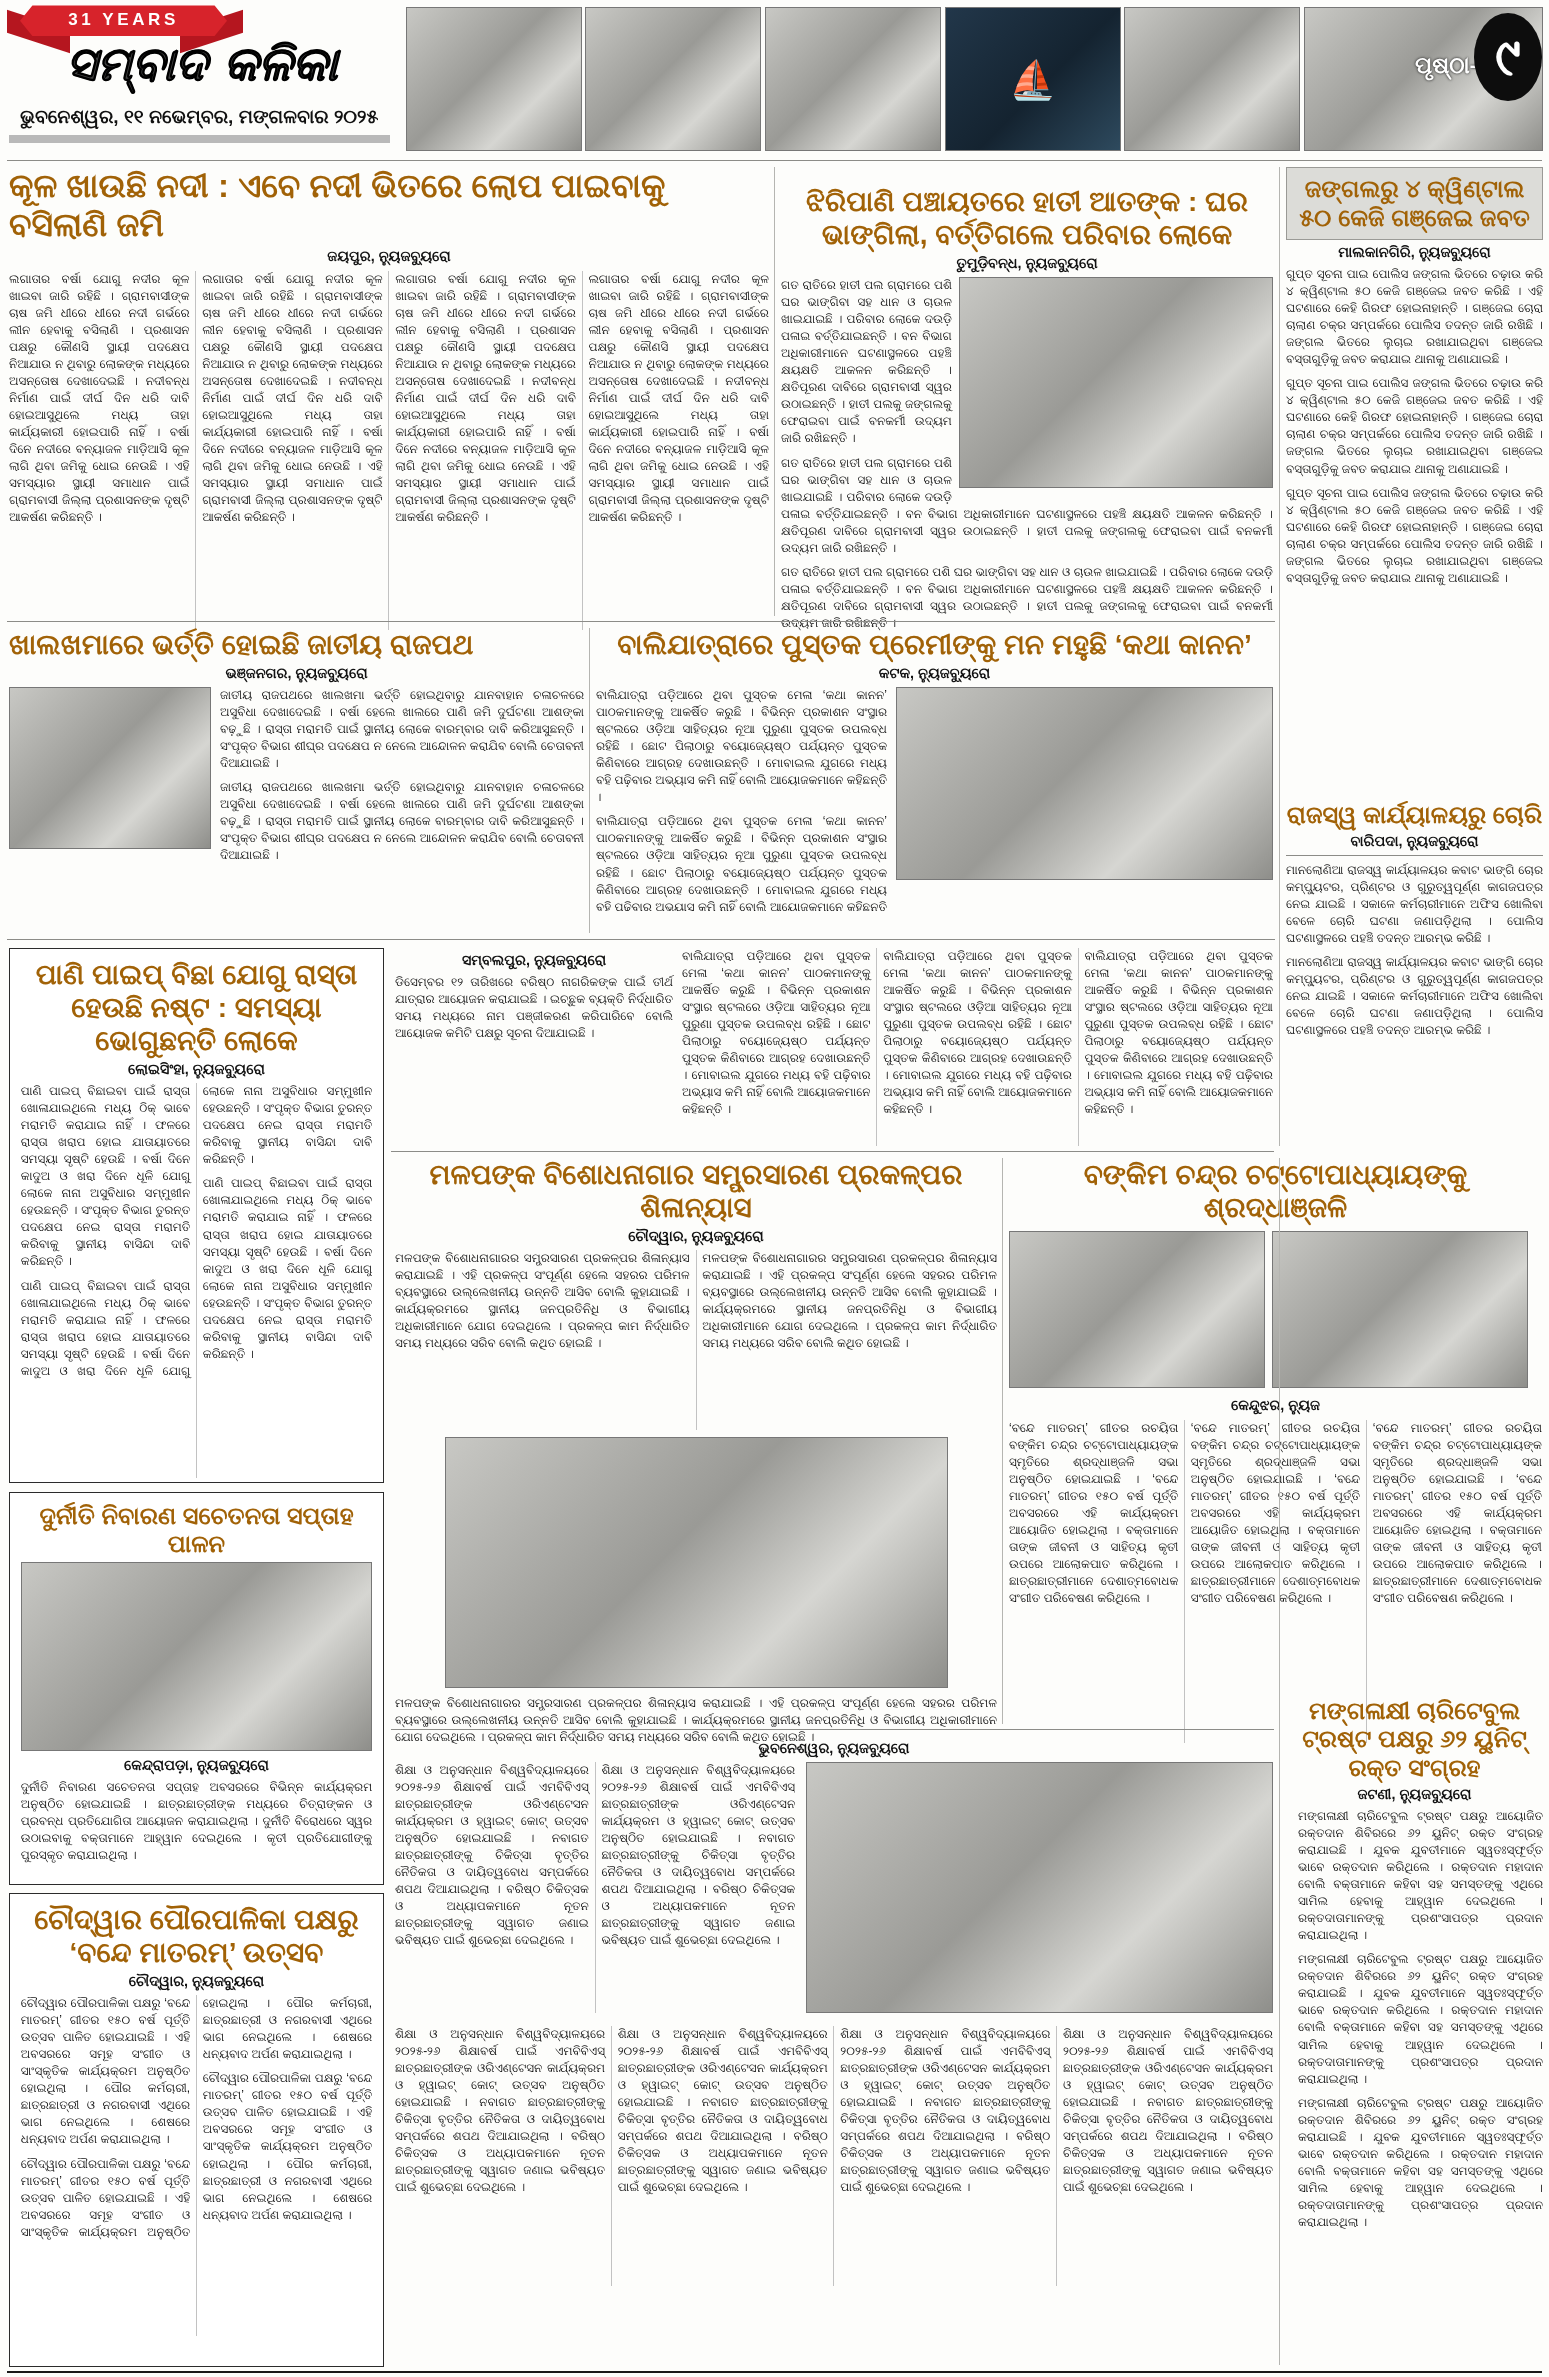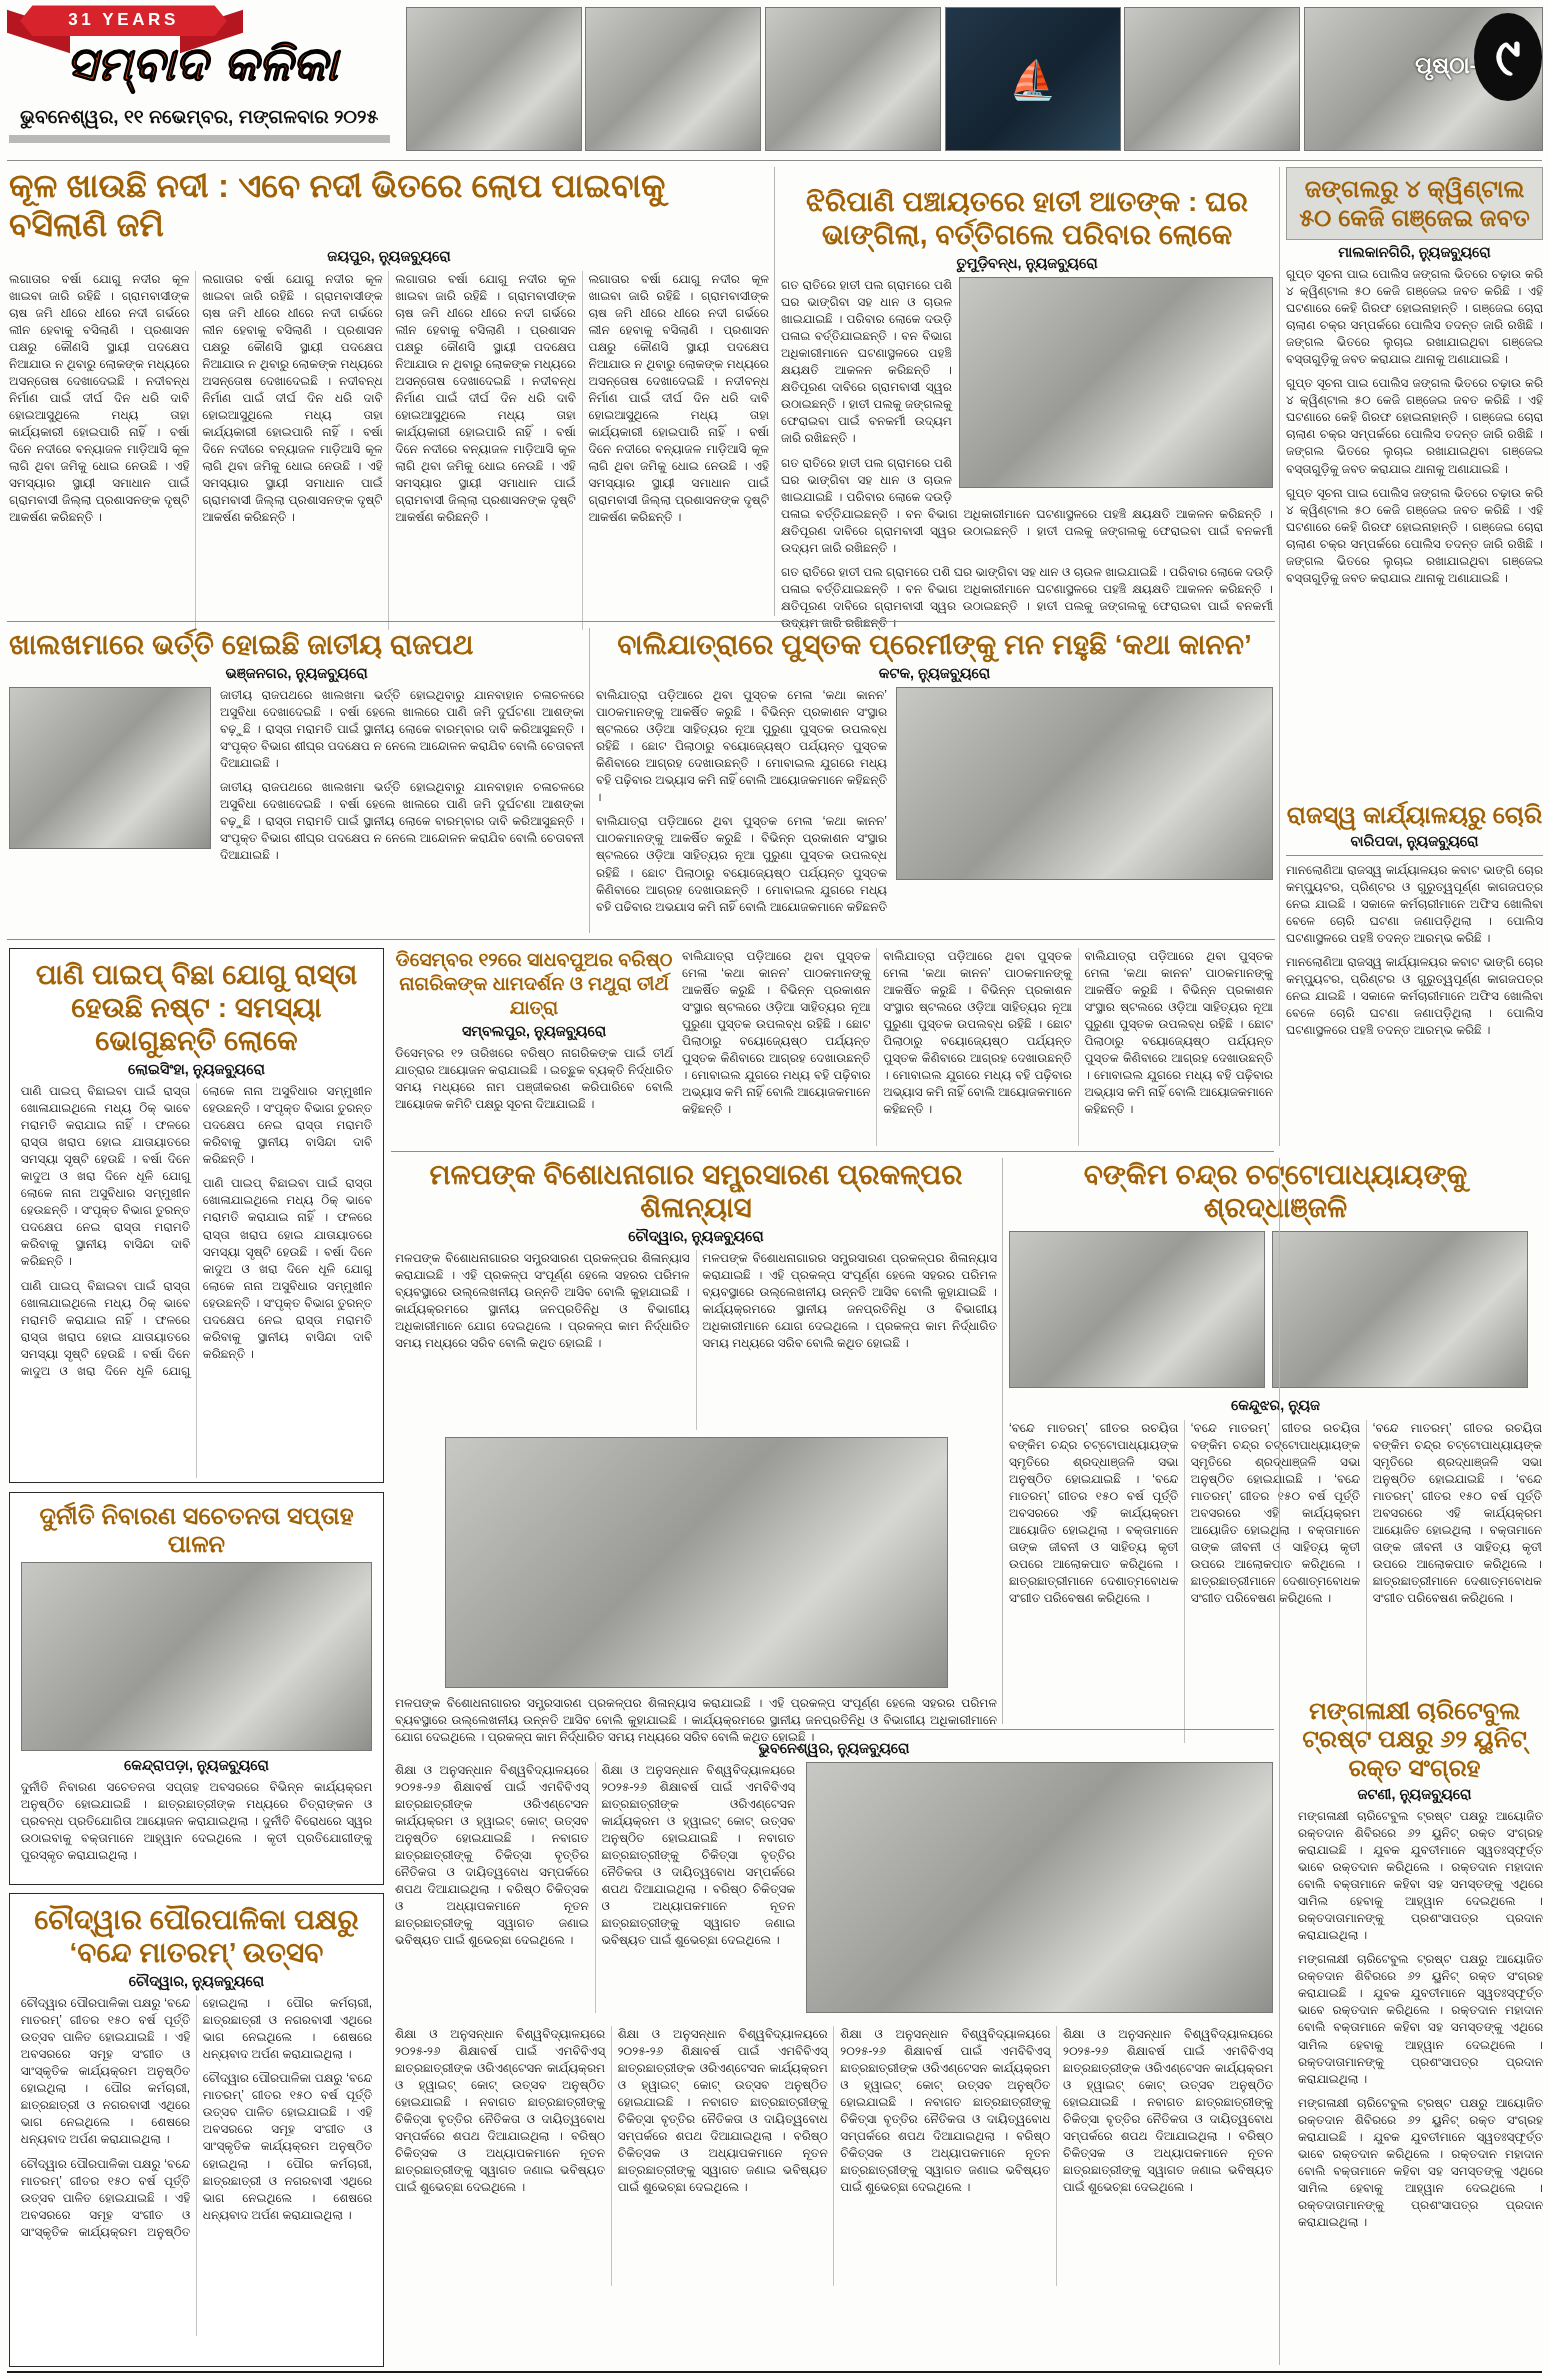--- a/index.html
+++ b/index.html
@@ -6,21 +6,21 @@
   #page{position:relative;width:1550px;height:2377px;background:#fdfdfb;
         font-family:"Liberation Sans","DejaVu Sans",sans-serif;color:#111;overflow:hidden;}
   
   .ribbon{position:absolute;left:20px;top:5.4px;width:207px;height:30.5px;background:#d7232b;
           color:#fff;font-weight:bold;font-size:17px;letter-spacing:3.6px;text-align:center;
           line-height:30.5px;clip-path:polygon(0 50%,6% 0,94% 0,100% 50%,94% 100%,6% 100%);}
   .ribbon-tail{position:absolute;top:20px;width:63px;height:23px;background:#b5161f;}
   .rt-l{left:7.2px;transform:skewY(18deg);} .rt-r{left:180px;transform:skewY(-18deg);}
   .masthead-title{position:absolute;left:54px;top:40px;width:296px;text-align:center;
           font-family:"DejaVu Serif","Liberation Serif",serif;font-size:47px;font-weight:bold;
-          font-style:italic;color:#c2410c;-webkit-text-stroke:0.9px #000;line-height:1.0;}
+          font-style:italic;color:#404040;-webkit-text-stroke:0.9px #000;line-height:1.0;}
   .dateline{position:absolute;left:7.2px;top:106px;width:384px;font-size:19px;font-weight:bold;text-align:center;}
   .date-bar{position:absolute;left:9px;top:135px;width:381px;height:8px;background:#b9b9b9;}
   .photo{background:linear-gradient(135deg,#c8c8c4 0%,#9a9a96 45%,#d6d6d2 70%,#8e8e8a 100%);
          border:0.9px solid #777;box-sizing:border-box;}
   .photo.dark{background:linear-gradient(135deg,#22374a 0%,#142330 55%,#2e4a5e 100%);}
   .strip-ph{position:absolute;top:7.2px;height:144px;}
   .page-badge-label{position:absolute;left:1415px;top:52px;color:#fff;font-size:23px;font-weight:bold;
          text-shadow:0 0 2.7px #000;}
   .page-badge{position:absolute;left:1474px;top:12.6px;width:68px;height:88px;border-radius:50%;
          background:#0d0d0d;color:#fff;font-size:52px;font-weight:bold;text-align:center;line-height:88px;}
@@ -144,21 +144,20 @@
     <h2 class="hl hl-lg">ପାଣି ପାଇପ୍ ବିଛା ଯୋଗୁ ରାସ୍ତା ହେଉଛି ନଷ୍ଟ : ସମସ୍ୟା ଭୋଗୁଛନ୍ତି ଲୋକେ</h2>
     <div class="byline">ଲୋଇସିଂହା, ନ୍ୟୁଜବ୍ୟୁରୋ</div>
     <div class="cols-2" style="height:395px;overflow:hidden;">
       <p class="body-text">ପାଣି ପାଇପ୍ ବିଛାଇବା ପାଇଁ ରାସ୍ତା ଖୋଳାଯାଇଥିଲେ ମଧ୍ୟ ଠିକ୍ ଭାବେ ମରାମତି କରାଯାଇ ନାହିଁ । ଫଳରେ ରାସ୍ତା ଖରାପ ହୋଇ ଯାତାୟାତରେ ସମସ୍ୟା ସୃଷ୍ଟି ହେଉଛି । ବର୍ଷା ଦିନେ କାଦୁଅ ଓ ଖରା ଦିନେ ଧୂଳି ଯୋଗୁ ଲୋକେ ନାନା ଅସୁବିଧାର ସମ୍ମୁଖୀନ ହେଉଛନ୍ତି । ସଂପୃକ୍ତ ବିଭାଗ ତୁରନ୍ତ ପଦକ୍ଷେପ ନେଇ ରାସ୍ତା ମରାମତି କରିବାକୁ ସ୍ଥାନୀୟ ବାସିନ୍ଦା ଦାବି କରିଛନ୍ତି ।</p>
       <p class="body-text">ପାଣି ପାଇପ୍ ବିଛାଇବା ପାଇଁ ରାସ୍ତା ଖୋଳାଯାଇଥିଲେ ମଧ୍ୟ ଠିକ୍ ଭାବେ ମରାମତି କରାଯାଇ ନାହିଁ । ଫଳରେ ରାସ୍ତା ଖରାପ ହୋଇ ଯାତାୟାତରେ ସମସ୍ୟା ସୃଷ୍ଟି ହେଉଛି । ବର୍ଷା ଦିନେ କାଦୁଅ ଓ ଖରା ଦିନେ ଧୂଳି ଯୋଗୁ ଲୋକେ ନାନା ଅସୁବିଧାର ସମ୍ମୁଖୀନ ହେଉଛନ୍ତି । ସଂପୃକ୍ତ ବିଭାଗ ତୁରନ୍ତ ପଦକ୍ଷେପ ନେଇ ରାସ୍ତା ମରାମତି କରିବାକୁ ସ୍ଥାନୀୟ ବାସିନ୍ଦା ଦାବି କରିଛନ୍ତି ।</p>
       <p class="body-text">ପାଣି ପାଇପ୍ ବିଛାଇବା ପାଇଁ ରାସ୍ତା ଖୋଳାଯାଇଥିଲେ ମଧ୍ୟ ଠିକ୍ ଭାବେ ମରାମତି କରାଯାଇ ନାହିଁ । ଫଳରେ ରାସ୍ତା ଖରାପ ହୋଇ ଯାତାୟାତରେ ସମସ୍ୟା ସୃଷ୍ଟି ହେଉଛି । ବର୍ଷା ଦିନେ କାଦୁଅ ଓ ଖରା ଦିନେ ଧୂଳି ଯୋଗୁ ଲୋକେ ନାନା ଅସୁବିଧାର ସମ୍ମୁଖୀନ ହେଉଛନ୍ତି । ସଂପୃକ୍ତ ବିଭାଗ ତୁରନ୍ତ ପଦକ୍ଷେପ ନେଇ ରାସ୍ତା ମରାମତି କରିବାକୁ ସ୍ଥାନୀୟ ବାସିନ୍ଦା ଦାବି କରିଛନ୍ତି ।</p>
     </div>
   </div>
 
   <div class="article" style="left:395px;top:948px;width:278px;height:198px;">
-    <h3 class="hl hl-sm">ଡିସେମ୍ବର ୧୨ରେ ସାଧବପୁଅର ବରିଷ୍ଠ ନାଗରିକଙ୍କ ଧାମଦର୍ଶନ ଓ ମଥୁରା ତୀର୍ଥ ଯାତ୍ରା</h3>
     <div class="byline">ସମ୍ବଲପୁର, ନ୍ୟୁଜବ୍ୟୁରୋ</div>
     <p class="body-text">ଡିସେମ୍ବର ୧୨ ତାରିଖରେ ବରିଷ୍ଠ ନାଗରିକଙ୍କ ପାଇଁ ତୀର୍ଥ ଯାତ୍ରାର ଆୟୋଜନ କରାଯାଇଛି । ଇଚ୍ଛୁକ ବ୍ୟକ୍ତି ନିର୍ଦ୍ଧାରିତ ସମୟ ମଧ୍ୟରେ ନାମ ପଞ୍ଜୀକରଣ କରିପାରିବେ ବୋଲି ଆୟୋଜକ କମିଟି ପକ୍ଷରୁ ସୂଚନା ଦିଆଯାଇଛି ।</p>
   </div>
 
   <div class="article cols-3" style="left:682px;top:948px;width:591px;height:198px;overflow:hidden;">
     <p class="body-text">ବାଲିଯାତ୍ରା ପଡ଼ିଆରେ ଥିବା ପୁସ୍ତକ ମେଳା ‘କଥା କାନନ’ ପାଠକମାନଙ୍କୁ ଆକର୍ଷିତ କରୁଛି । ବିଭିନ୍ନ ପ୍ରକାଶନ ସଂସ୍ଥାର ଷ୍ଟଲରେ ଓଡ଼ିଆ ସାହିତ୍ୟର ନୂଆ ପୁରୁଣା ପୁସ୍ତକ ଉପଲବ୍ଧ ରହିଛି । ଛୋଟ ପିଲାଠାରୁ ବୟୋଜ୍ୟେଷ୍ଠ ପର୍ଯ୍ୟନ୍ତ ପୁସ୍ତକ କିଣିବାରେ ଆଗ୍ରହ ଦେଖାଉଛନ୍ତି । ମୋବାଇଲ ଯୁଗରେ ମଧ୍ୟ ବହି ପଢ଼ିବାର ଅଭ୍ୟାସ କମି ନାହିଁ ବୋଲି ଆୟୋଜକମାନେ କହିଛନ୍ତି ।</p>
     <p class="body-text">ବାଲିଯାତ୍ରା ପଡ଼ିଆରେ ଥିବା ପୁସ୍ତକ ମେଳା ‘କଥା କାନନ’ ପାଠକମାନଙ୍କୁ ଆକର୍ଷିତ କରୁଛି । ବିଭିନ୍ନ ପ୍ରକାଶନ ସଂସ୍ଥାର ଷ୍ଟଲରେ ଓଡ଼ିଆ ସାହିତ୍ୟର ନୂଆ ପୁରୁଣା ପୁସ୍ତକ ଉପଲବ୍ଧ ରହିଛି । ଛୋଟ ପିଲାଠାରୁ ବୟୋଜ୍ୟେଷ୍ଠ ପର୍ଯ୍ୟନ୍ତ ପୁସ୍ତକ କିଣିବାରେ ଆଗ୍ରହ ଦେଖାଉଛନ୍ତି । ମୋବାଇଲ ଯୁଗରେ ମଧ୍ୟ ବହି ପଢ଼ିବାର ଅଭ୍ୟାସ କମି ନାହିଁ ବୋଲି ଆୟୋଜକମାନେ କହିଛନ୍ତି ।</p>
     <p class="body-text">ବାଲିଯାତ୍ରା ପଡ଼ିଆରେ ଥିବା ପୁସ୍ତକ ମେଳା ‘କଥା କାନନ’ ପାଠକମାନଙ୍କୁ ଆକର୍ଷିତ କରୁଛି । ବିଭିନ୍ନ ପ୍ରକାଶନ ସଂସ୍ଥାର ଷ୍ଟଲରେ ଓଡ଼ିଆ ସାହିତ୍ୟର ନୂଆ ପୁରୁଣା ପୁସ୍ତକ ଉପଲବ୍ଧ ରହିଛି । ଛୋଟ ପିଲାଠାରୁ ବୟୋଜ୍ୟେଷ୍ଠ ପର୍ଯ୍ୟନ୍ତ ପୁସ୍ତକ କିଣିବାରେ ଆଗ୍ରହ ଦେଖାଉଛନ୍ତି । ମୋବାଇଲ ଯୁଗରେ ମଧ୍ୟ ବହି ପଢ଼ିବାର ଅଭ୍ୟାସ କମି ନାହିଁ ବୋଲି ଆୟୋଜକମାନେ କହିଛନ୍ତି ।</p>
   </div>
 

